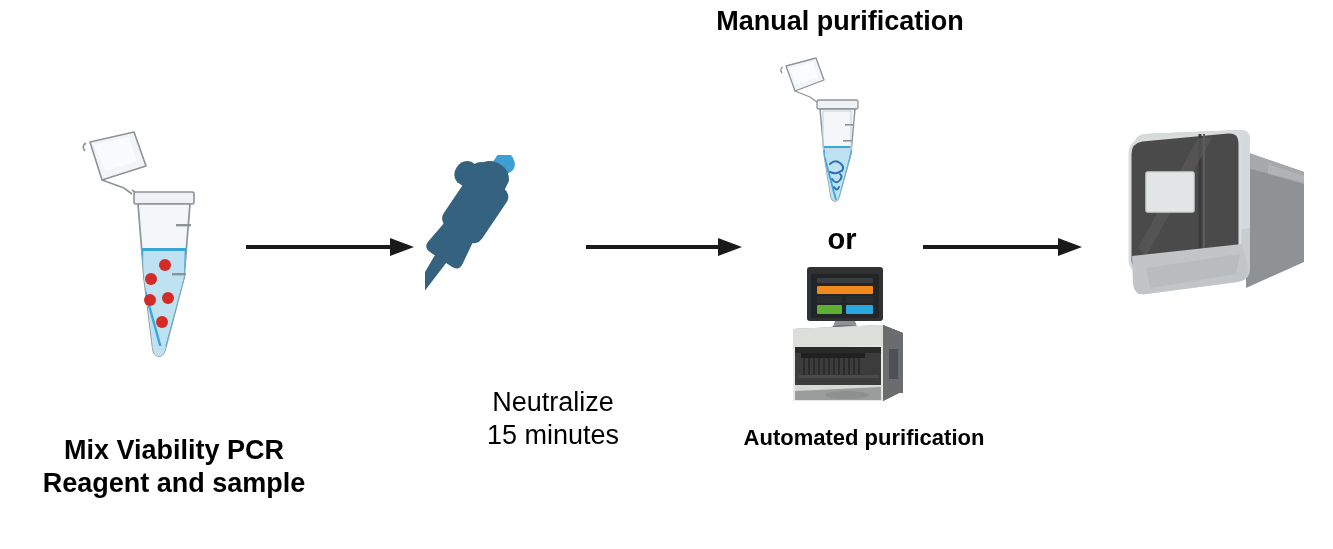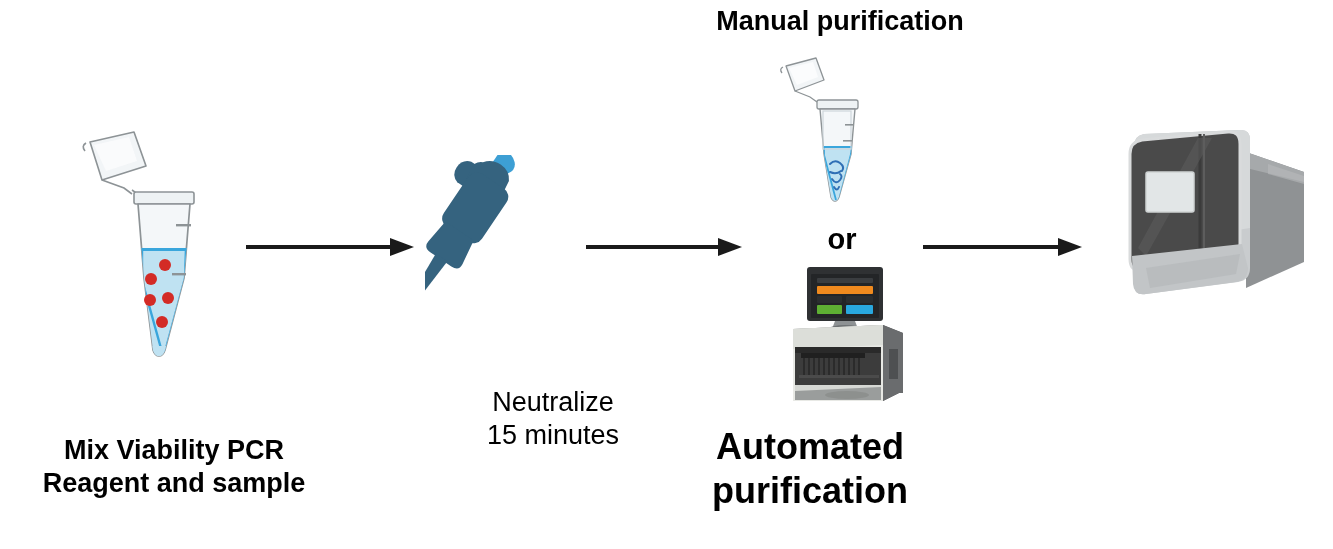--- a/index.html
+++ b/index.html
@@ -202,21 +202,21 @@
         <path d="M30 122 L116 122 L116 137 L30 137 Z" fill="#d6d8d4"></path>
         <path d="M30 128 L116 124 L116 137 L30 137 Z" fill="#9a9d9c"></path>
         <rect x="118" y="70" width="20" height="60" fill="#6a6c6e"></rect>
         <path d="M118 62 L138 70 L138 128 L118 138 Z" fill="#6a6c6e"></path>
         <rect x="124" y="86" width="9" height="30" fill="#4e5052"></rect>
         <ellipse cx="82" cy="132" rx="22" ry="4" fill="#7e807e" opacity=".45"></ellipse>
       </g>
     </svg>
   </div>
 
-  <div class="lbl" style="left:640px;top:425px;width:340px;font-size:36px;">Automated purification</div>
+  <div class="lbl" style="left:694px;top:425px;width:340px;font-size:22px;">Automated purification</div>
 
   <div class="arrow" style="left:921px;top:236px;width:163px;">
     <svg width="163" height="22" viewBox="0 0 163 22">
       <line x1="2" y1="11" x2="139" y2="11" stroke="#1a1a1a" stroke-width="4"></line>
       <path d="M137 2 L161 11 L137 20 Z" fill="#1a1a1a"></path>
     </svg>
   </div>
 
   <div class="instrument" style="left:1128px;top:128px;width:190px;height:180px;">
     <svg width="190" height="180" viewBox="0 0 190 180">

